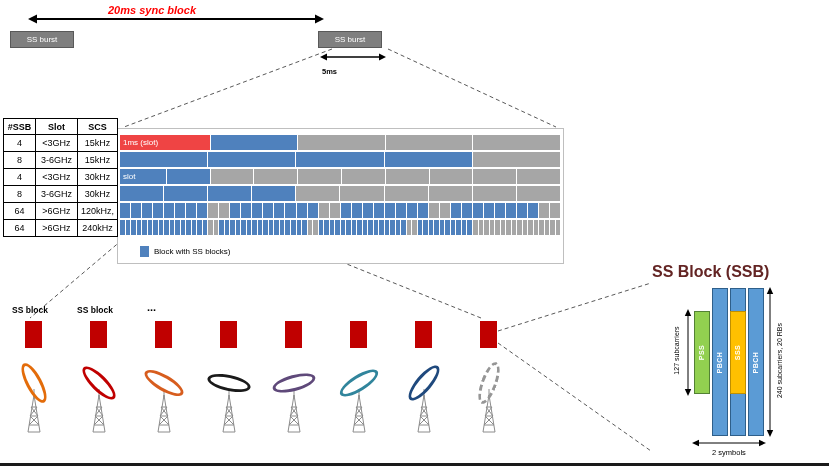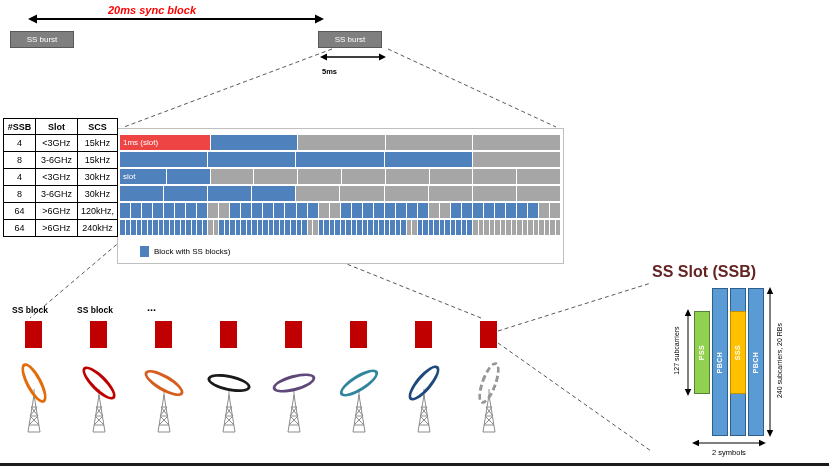--- a/index.html
+++ b/index.html
@@ -458,21 +458,21 @@
             <line x1="12" y1="18" x2="5" y2="27"></line>
             <line x1="5" y1="27" x2="14" y2="36"></line>
             <line x1="13" y1="27" x2="4" y2="36"></line>
             <line x1="3" y1="43" x2="15" y2="43"></line>
           </g>
         </svg>
         <div class="beam" style="border-color: rgb(150, 150, 150); border-style: dashed; transform: rotate(-70deg);"></div>
       </div>
     </div>
 
-  <div class="ssb-title">SS Slot (SSB)</div>
+  <div class="ssb-title">SS Block (SSB)</div>
   <div class="col" id="pss-col" style="background: rgb(146, 208, 80);">
     <span class="vtext">PSS</span>
   </div>
   <div class="col" id="pbch1-col" style="background: rgb(91, 155, 213);">
     <span class="vtext">PBCH</span>
   </div>
   <div class="col" id="mid-col" style="background: rgb(91, 155, 213);">
     <div id="sss-box" style="background: rgb(255, 192, 0);">
       <span class="vtext">SSS</span>
     </div>

